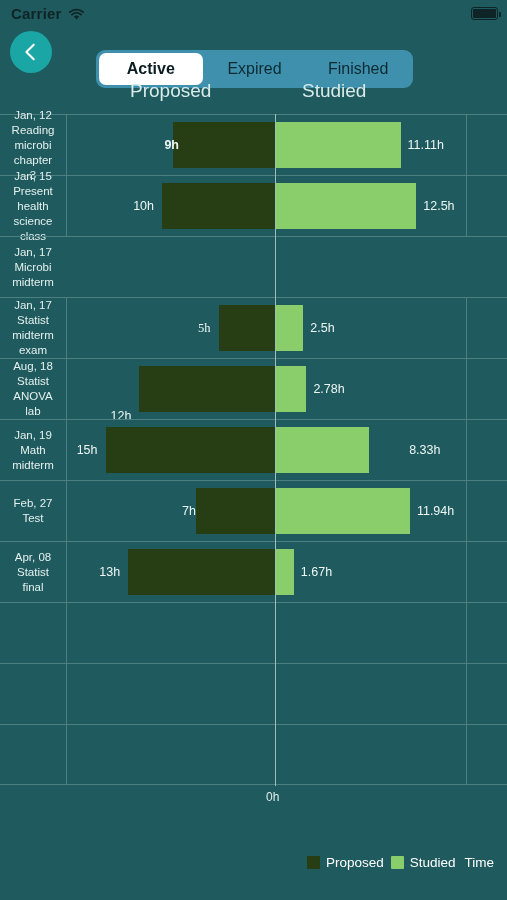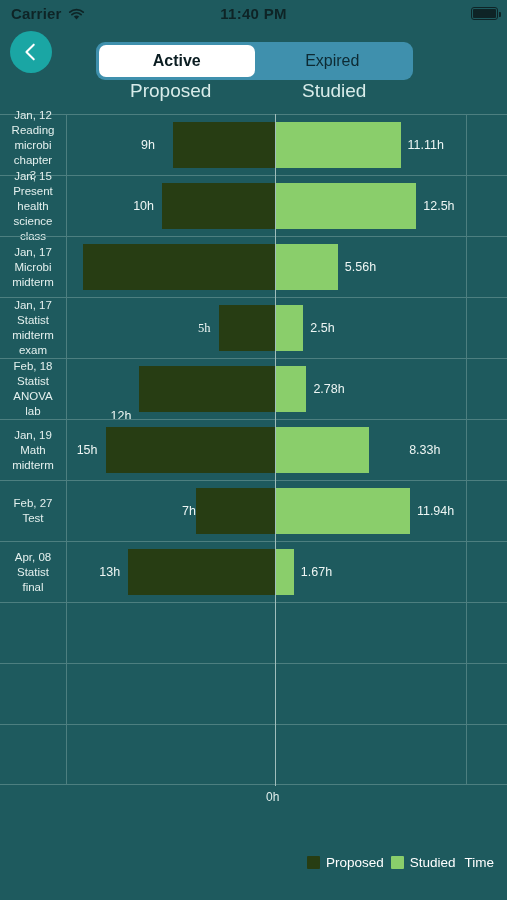--- a/index.html
+++ b/index.html
@@ -47,21 +47,21 @@
   .backbtn {
     position: absolute; left: 10px; top: 3px;
     width: 42px; height: 42px; border-radius: 50%;
     background: #1aa6a4; border: none;
     display: flex; align-items: center; justify-content: center;
     cursor: pointer;
   }
   .backbtn svg { display: block; }
 
   .segmented {
-    position: absolute; left: 96px; top: 14px;
+    position: absolute; left: 96px; top: 22px;
     width: 317px; height: 38px;
     background: #3f90ad; border-radius: 9px;
     display: flex; align-items: center;
     padding: 3px;
   }
   .seg {
     flex: 1; height: 100%;
     display: flex; align-items: center; justify-content: center;
     font-size: 16px; color: #0d2a33; font-weight: 500;
     border-radius: 7px; cursor: pointer;
@@ -149,59 +149,59 @@
     <div class="sb-left">
       <span class="sb-carrier">Carrier</span>
       <span class="sb-wifi">
         <svg viewBox="0 0 17 13" width="17" height="13">
           <path d="M8.5 11.6 L5.9 8.6 a4.1 4.1 0 0 1 5.2 0 Z" fill="#0e2426"></path>
           <path d="M3.9 6.6 a7.1 7.1 0 0 1 9.2 0" stroke="#0e2426" stroke-width="1.8" fill="none" stroke-linecap="round"></path>
           <path d="M1.8 4.1 a10.4 10.4 0 0 1 13.4 0" stroke="#0e2426" stroke-width="1.8" fill="none" stroke-linecap="round"></path>
         </svg>
       </span>
     </div>
-    <div class="sb-time">11:40 PM</div>
     <div class="sb-right">
       <span class="sb-batt">
           <i></i>
         </span>
     </div>
   </div>
 
   <div class="navrow">
     <button class="backbtn">
       <span>
         <svg viewBox="0 0 24 24" width="22" height="22">
           <path d="M15 4 L7 12 L15 20" stroke="#ffffff" stroke-width="2.2" fill="none" stroke-linecap="round" stroke-linejoin="round"></path>
         </svg>
       </span>
     </button>
 
     <div class="segmented">
       <button class="seg active">Active</button>
       <button class="seg">Expired</button>
+      <button class="seg">Finished</button>
     </div>
   </div>
 
   <div class="colheads">
     <div class="colhead proposed">Proposed</div>
     <div class="colhead studied">Studied</div>
   </div>
 
   <div class="chart">
     <div class="rows" id="rows">
         <div class="row">
           <div class="rowlabel">Jan, 12
 Reading
 microbi
 chapter
 3</div>
           <div class="plot">
             <div class="bar prop" style="left: 106.3px; width: 101.7px; background: rgb(39, 61, 19);"></div>
-            <div class="blabel" style="right: 311px;">9h</div>
+            <div class="blabel" style="right: 287px; font-weight: bold;">9h</div>
             <div class="bar stud" style="left: 208px; width: 125.543px; background: rgb(138, 206, 107);"></div>
             <div class="blabel" style="left: 340.543px;">11.11h</div>
           </div>
         </div>
         <div class="row">
           <div class="rowlabel">Jan, 15
 Present
 health
 science
 class</div>
@@ -209,40 +209,35 @@
             <div class="bar prop" style="left: 95px; width: 113px; background: rgb(39, 61, 19);"></div>
             <div class="blabel" style="right: 312px;">10h</div>
             <div class="bar stud" style="left: 208px; width: 141.25px; background: rgb(138, 206, 107);"></div>
             <div class="blabel" style="left: 356.25px;">12.5h</div>
           </div>
         </div>
         <div class="row">
           <div class="rowlabel">Jan, 17
 Microbi
 midterm</div>
-          <div class="plot">
-            <div class="bar prop" style="left: 15.9px; width: 192.1px; background: rgb(39, 61, 19);"></div>
-            <div class="bar stud" style="left: 208px; width: 62.828px; background: rgb(138, 206, 107);"></div>
-            <div class="blabel" style="left: 277.828px;">5.56h</div>
-          </div>
         </div>
         <div class="row">
           <div class="rowlabel">Jan, 17
 Statist
 midterm
 exam</div>
           <div class="plot">
             <div class="bar prop" style="left: 151.5px; width: 56.5px; background: rgb(39, 61, 19);"></div>
             <div class="blabel" style="right: 255.5px; font-family: Liberation Serif, serif;">5h</div>
             <div class="bar stud" style="left: 208px; width: 28.25px; background: rgb(138, 206, 107);"></div>
             <div class="blabel" style="left: 243.25px;">2.5h</div>
           </div>
         </div>
         <div class="row">
-          <div class="rowlabel">Feb, 18
+          <div class="rowlabel">Aug, 18
 Statist
 ANOVA
 lab</div>
           <div class="plot">
             <div class="bar prop" style="left: 72.4px; width: 135.6px; background: rgb(39, 61, 19);"></div>
             <div class="blabel" style="right: 334.6px; margin-top: 27px;">12h</div>
             <div class="bar stud" style="left: 208px; width: 31.414px; background: rgb(138, 206, 107);"></div>
             <div class="blabel" style="left: 246.414px;">2.78h</div>
           </div>
         </div>

